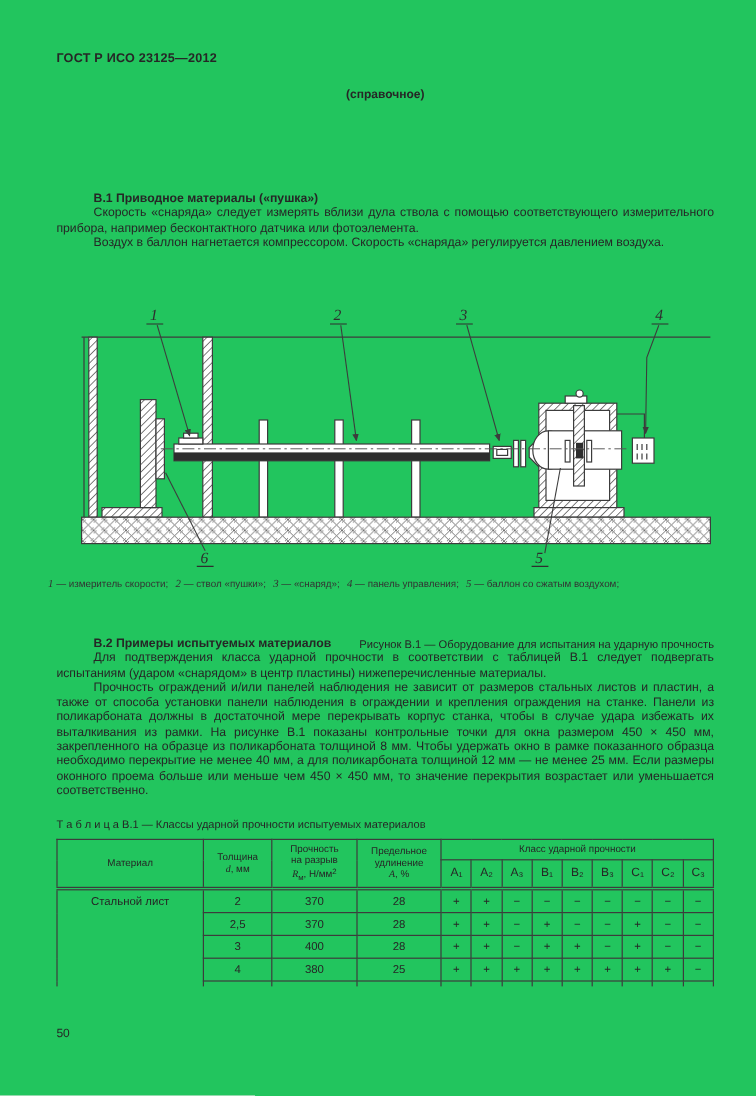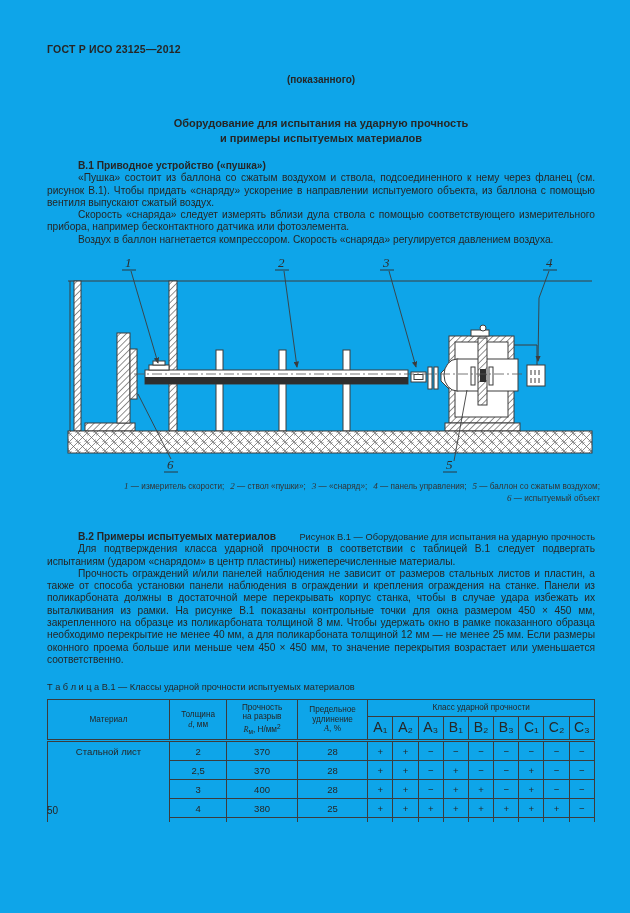--- a/index.html
+++ b/index.html
@@ -1,78 +1,73 @@
 <!DOCTYPE html>
 <html><head>
 <meta charset="utf-8">
 <style>
   html,body{margin:0;padding:0;background:#e8e8e8;}
   .page{
-    position:relative;width:630px;height:913px;background:#0ea5e9;
+    position:relative;width:630px;height:913px;background:#22c55e;
     font-family:"Liberation Sans",sans-serif;color:#262626;overflow:hidden;
     margin:0 auto;
   }
   .abs{position:absolute;}
   .doc-code{left:47px;top:43px;font-size:10.5px;font-weight:bold;letter-spacing:.2px;}
   .appendix{left:47px;top:73px;width:548px;text-align:center;font-weight:bold;font-size:10px;line-height:13px;}
   .main-title{left:47px;top:116px;width:548px;text-align:center;font-weight:bold;font-size:11px;line-height:14.5px;}
   .flow{left:47px;width:548px;font-size:10.2px;line-height:12.3px;text-align:justify;}
   .flow p{margin:0;text-indent:31px;}
   .flow p.hd{font-weight:bold;}
   .b1{top:160px;}
   .b2{top:531px;}
   .figure-wrap{left:60px;top:253px;width:540px;height:228px;}
-  .legend{left:40px;top:481px;width:560px;text-align:right;font-size:8.2px;line-height:10.5px;color:#333;}
+  .legend{left:40px;top:481px;width:560px;text-align:left;font-size:8.2px;line-height:10.5px;color:#333;}
   .legend i{font-family:"Liberation Serif",serif;font-size:9px;}
   .legend span.t{margin-right:6px;}
   .caption{left:47px;top:532px;width:548px;text-align:right;font-size:9.3px;}
   .table-label{left:47px;top:682px;font-size:9.2px;}
   .tbl{left:47px;top:699px;}
   table{border-collapse:collapse;table-layout:fixed;width:548px;font-size:9.5px;color:#262626;}
   th,td{border:1px solid #3c3c3c;padding:0;text-align:center;vertical-align:middle;}
   thead th{font-weight:normal;font-size:8.2px;line-height:9.6px;}
   thead tr.grp th{height:16px;text-align:center;}
-  thead tr.sub th{height:22px;border-bottom:3px double #3c3c3c;font-size:14px;}
+  thead tr.sub th{height:22px;border-bottom:3px double #3c3c3c;font-size:10px;}
   thead th.big{border-bottom:3px double #3c3c3c;}
   td{height:18px;}
   td.mat{vertical-align:top;padding-top:4px;border-bottom:none;font-size:9.5px;}
   tr.stub td{height:4px;border-bottom:none;}
   .c-mat{width:121px}.c-th{width:57px}.c-st{width:70px}.c-el{width:70px}.c-cl{width:25px}
-  .page-num{left:47px;top:805px;font-size:10px;}
+  .page-num{left:47px;top:856px;font-size:10px;}
   i.v{font-family:"Liberation Serif",serif;font-style:italic;}
   sub.s{font-size:6.5px;vertical-align:-2px;}
   sup.s{font-size:6.5px;vertical-align:3px;}
   
   .ln{fill:#fff;stroke:#3c3c3c;stroke-width:1;}
   .lnh{fill:url(#ptHatch);stroke:#3c3c3c;stroke-width:1;}
   .dk{fill:#2e2e2e;stroke:none;}
   .wire{fill:none;stroke:#3c3c3c;stroke-width:1;}
   .cl{stroke:#555;stroke-width:.8;stroke-dasharray:10 3 2 3;fill:none;}
   .leader{stroke:#3c3c3c;stroke-width:.9;fill:none;}
   .fig-num{font-family:"Liberation Serif",serif;font-style:italic;font-size:13px;fill:#2e2e2e;}
 </style>
 </head>
 <body>
 
 <div class="page">
 
   <div class="abs doc-code">ГОСТ Р ИСО 23125—2012</div>
 
   <div class="abs appendix">
-    <div>(показанного)</div>
-  </div>
-
-  <div class="abs main-title">
-    <div>Оборудование для испытания на ударную прочность</div>
-    <div>и примеры испытуемых материалов</div>
-  </div>
+    <div>(справочное)</div>
+  </div>
+
 
   <div class="abs flow b1">
-    <p class="hd">В.1 Приводное устройство («пушка»)</p>
-    <p>«Пушка» состоит из баллона со сжатым воздухом и ствола, подсоединенного к нему через фланец (см. рисунок В.1). Чтобы придать «снаряду» ускорение в направлении испытуемого объекта, из баллона с помощью вентиля выпускают сжатый воздух.</p>
+    <p class="hd">В.1 Приводное материалы («пушка»)</p>
     <p>Скорость «снаряда» следует измерять вблизи дула ствола с помощью соответствующего измерительного прибора, например бесконтактного датчика или фотоэлемента.</p>
     <p>Воздух в баллон нагнетается компрессором. Скорость «снаряда» регулируется давлением воздуха.</p>
   </div>
 
   <div class="abs figure-wrap">
     <svg width="540" height="228" viewBox="0 0 540 228">
       <defs>
         <pattern id="ptHatch" width="4.5" height="4.5" patternUnits="userSpaceOnUse" patternTransform="rotate(45)">
           <rect width="4.5" height="4.5" fill="#fff"></rect>
           <line x1="0" y1="0" x2="0" y2="4.5" stroke="#4a4a4a" stroke-width="1.2"></line>
@@ -173,23 +168,20 @@
       <text class="fig-num" x="386" y="216">5</text>
       <line x1="383" y1="219" x2="397" y2="219" stroke="#2e2e2e" stroke-width=".9"></line>
       <text class="fig-num" x="107" y="216">6</text>
       <line x1="104" y1="219" x2="118" y2="219" stroke="#2e2e2e" stroke-width=".9"></line>
     </svg>
   </div>
 
   <div class="abs legend">
     <div>
       <i>1</i><span class="t"> — измеритель скорости;</span><i>2</i><span class="t"> — ствол «пушки»;</span><i>3</i><span class="t"> — «снаряд»;</span><i>4</i><span class="t"> — панель управления;</span><i>5</i><span> — баллон со сжатым воздухом;</span>
-    </div>
-    <div>
-      <i>6</i><span> — испытуемый объект</span>
     </div>
   </div>
 
   <div class="abs caption">Рисунок В.1 — Оборудование для испытания на ударную прочность</div>
 
   <div class="abs flow b2">
     <p class="hd">В.2 Примеры испытуемых материалов</p>
     <p>Для подтверждения класса ударной прочности в соответствии с таблицей В.1 следует подвергать испытаниям (ударом «снарядом» в центр пластины) нижеперечисленные материалы.</p>
     <p>Прочность ограждений и/или панелей наблюдения не зависит от размеров стальных листов и пластин, а также от способа установки панели наблюдения в ограждении и крепления ограждения на станке. Панели из поликарбоната должны в достаточной мере перекрывать корпус станка, чтобы в случае удара избежать их выталкивания из рамки. На рисунке В.1 показаны контрольные точки для окна размером 450 × 450 мм, закрепленного на образце из поликарбоната толщиной 8 мм. Чтобы удержать окно в рамке показанного образца необходимо перекрытие не менее 40 мм, а для поликарбоната толщиной 12 мм — не менее 25 мм. Если размеры оконного проема больше или меньше чем 450 × 450 мм, то значение перекрытия возрастает или уменьшается соответственно.</p>
   </div>

